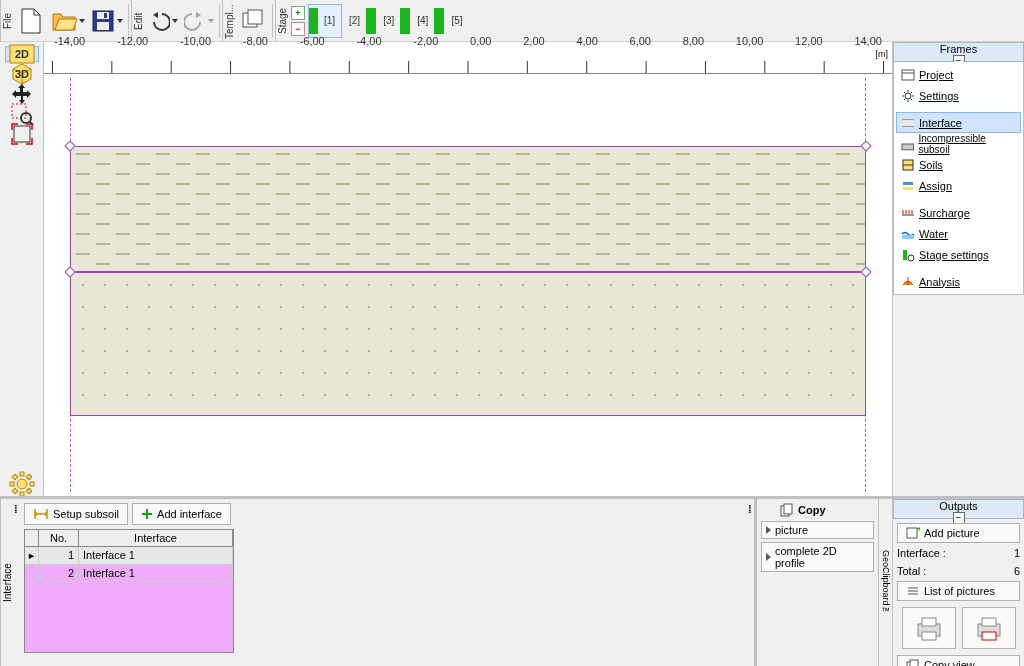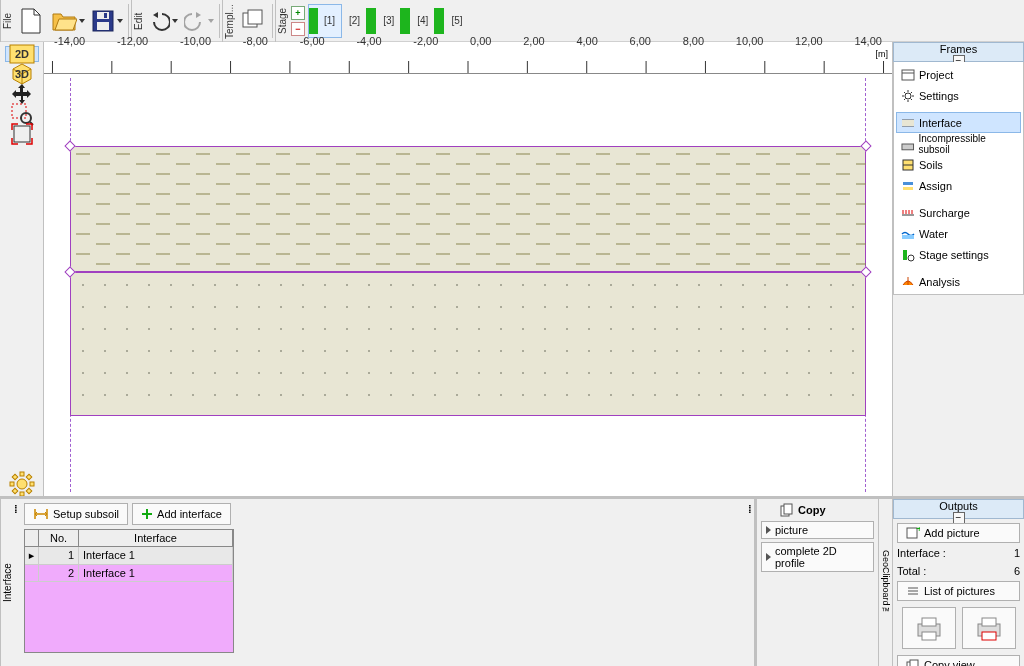--- a/index.html
+++ b/index.html
@@ -34,21 +34,21 @@
 .canvas { flex:1; position:relative; background:#fff; overflow:hidden;}
 .dashed-v { position:absolute; top:4px; bottom:4px; border-left: 1px dashed #a060d0; }
 .layer { position:absolute; left:26px; right:26px; }
 .layer1 { top:72px; height:126px; background:#e8e6d4; border:1px solid #a040c0;}
 .layer2 { top:198px; height:144px; background:#e8e6d4; border:1px solid #a040c0;}
 .node { position:absolute; width:8px; height:8px; border:1px solid #a040c0; background:#fff; transform: rotate(45deg);}
 
 .right-panel { width: 132px; background:#f0f0f0; border-left:1px solid #c0c0c0; display:flex; flex-direction:column;}
 .rp-title { background:#dceaf7; border:1px solid #a0b8d0; height:20px; display:flex; align-items:center; padding:0 6px; font-size:11px; justify-content:space-between;flex-direction:column;}
 .rp-list { background:#fff; border:1px solid #c0c0c0; border-top:none; padding:2px;}
-.rp-item { height:21px; display:flex; align-items:center; padding:0 4px; cursor:pointer; border:1px solid transparent;}
+.rp-item { height:21px; display:flex; align-items:center; padding:0 4px; cursor:pointer; border:1px solid transparent;text-decoration:underline;}
 .rp-item.sel { background:#cfe5ff; border:1px solid #8bb8e8;}
 .rp-item .ic { width:14px; height:14px; margin-right:4px; }
 .rp-sep { height:6px; }
 
 .bottom-row { height:170px; display:flex; border-top:3px solid #c0c0c0;}
 .bl-vtab { width:14px; background:#f0f0f0; writing-mode:vertical-rl; transform:rotate(180deg); display:flex; align-items:center; justify-content:center; font-size:10px; border-right:1px solid #c0c0c0;}
 .bl-main { flex:1; background:#f0f0f0; padding:4px; display:flex; flex-direction:column;}
 .bl-btns { display:flex; gap:4px; margin-bottom:4px;}
 .bl-btn { border:1px solid #b0b0b0; background:#fafafa; padding:3px 8px; display:flex; align-items:center; cursor:pointer;}
 .bl-btn .ic { margin-right:4px;}

